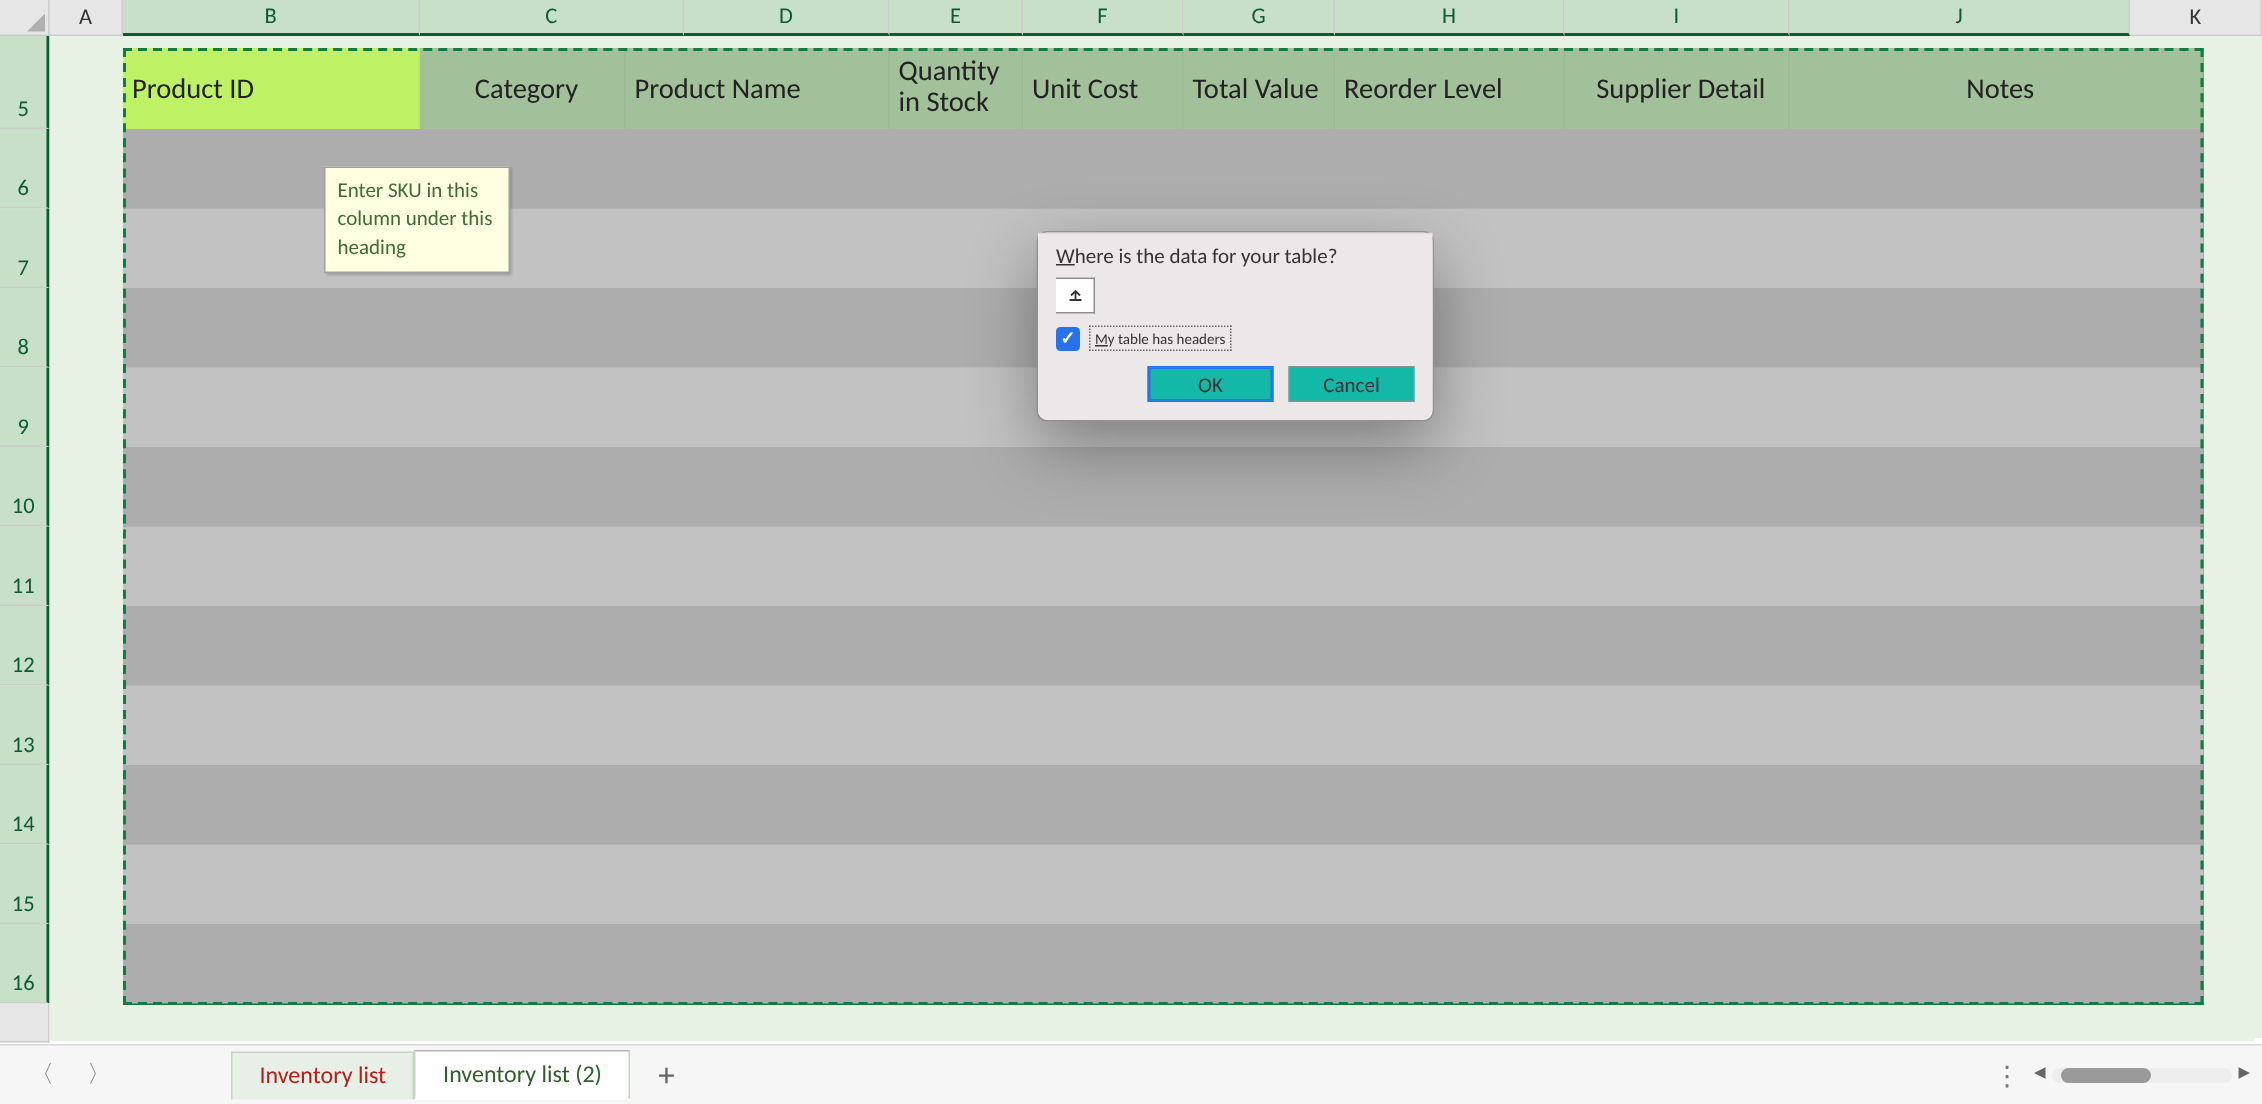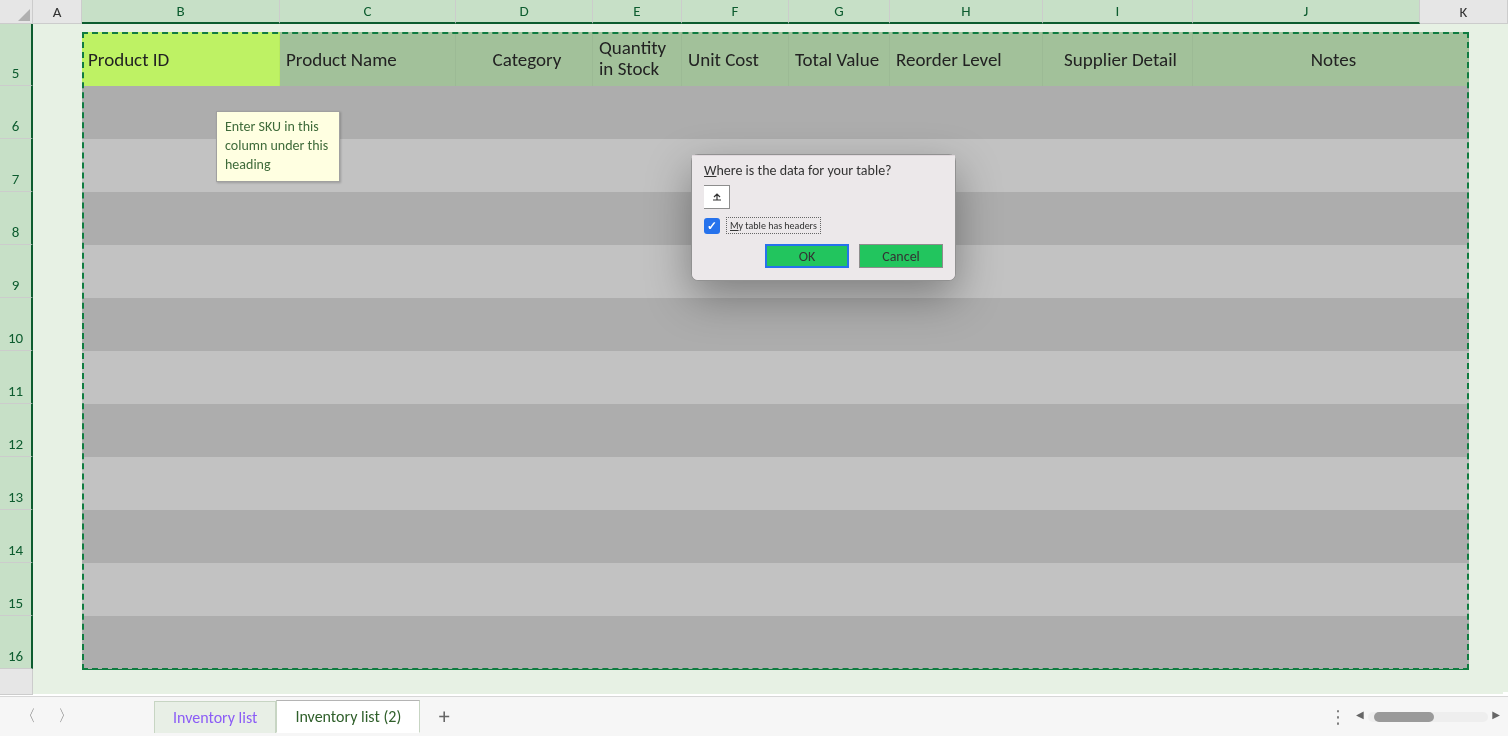--- a/index.html
+++ b/index.html
@@ -253,21 +253,21 @@
     border: 1px dotted #666;
     padding: 1px 3px;
     font-size: 10px;
   }
   .chk-label .ul { text-decoration: underline; }
 
   .btn-row { display: flex; justify-content: flex-end; gap: 10px; }
   .btn {
     min-width: 84px;
     height: 24px;
-    background: #22c55e;
+    background: #14b8a6;
     border: 1px solid #8d8d8d;
     font-size: 14px;
     cursor: pointer;
     display: flex; align-items: center; justify-content: center;
   }
   .btn.primary { border: 1px solid #2672ec; box-shadow: 0 0 0 1px #2672ec inset; }
 
   
   .tabs-bar {
     position: absolute;
@@ -283,21 +283,21 @@
     color: #444;
   }
   .nav-arrows { display: flex; gap: 22px; padding: 0 20px; color: #888; }
   .nav-arrows span { cursor: pointer; }
   .tab {
     padding: 6px 18px;
     background: #e8efe6;
     border: 1px solid #c7d5c3;
     border-bottom: none;
     cursor: pointer;
-    color: #8b5cf6;
+    color: #b91c1c;
   }
   .tab.active {
     background: #fff;
     border-top: 1px solid #b4b4b4;
     border-bottom: 1px solid #fff;
     color: #2f5f2a;
     font-weight: 500;
     text-align: center;
   }
   .add-sheet {
@@ -404,22 +404,22 @@
           <div class="body-row alt"></div>
           <div class="body-row"></div>
           <div class="body-row alt"></div>
           <div class="body-row"></div>
           <div class="body-row alt"></div>
           <div class="body-row"></div>
         </div>
 
       <div class="table-header">
         <div class="th first" style="width:198px">Product ID</div>
+        <div class="th center" style="width:137px">Category</div>
         <div class="th" style="width:176px">Product Name</div>
-        <div class="th center" style="width:137px">Category</div>
         <div class="th wrap" style="width:89px">Quantity in Stock</div>
         <div class="th" style="width:107px">Unit Cost</div>
         <div class="th" style="width:101px">Total Value</div>
         <div class="th" style="width:153px">Reorder Level</div>
         <div class="th center" style="width:150px">Supplier Detail</div>
         <div class="th center" style="width:276px">Notes</div>
       </div>
 
       <div class="tooltip">Enter SKU in this column under this heading</div>
 

